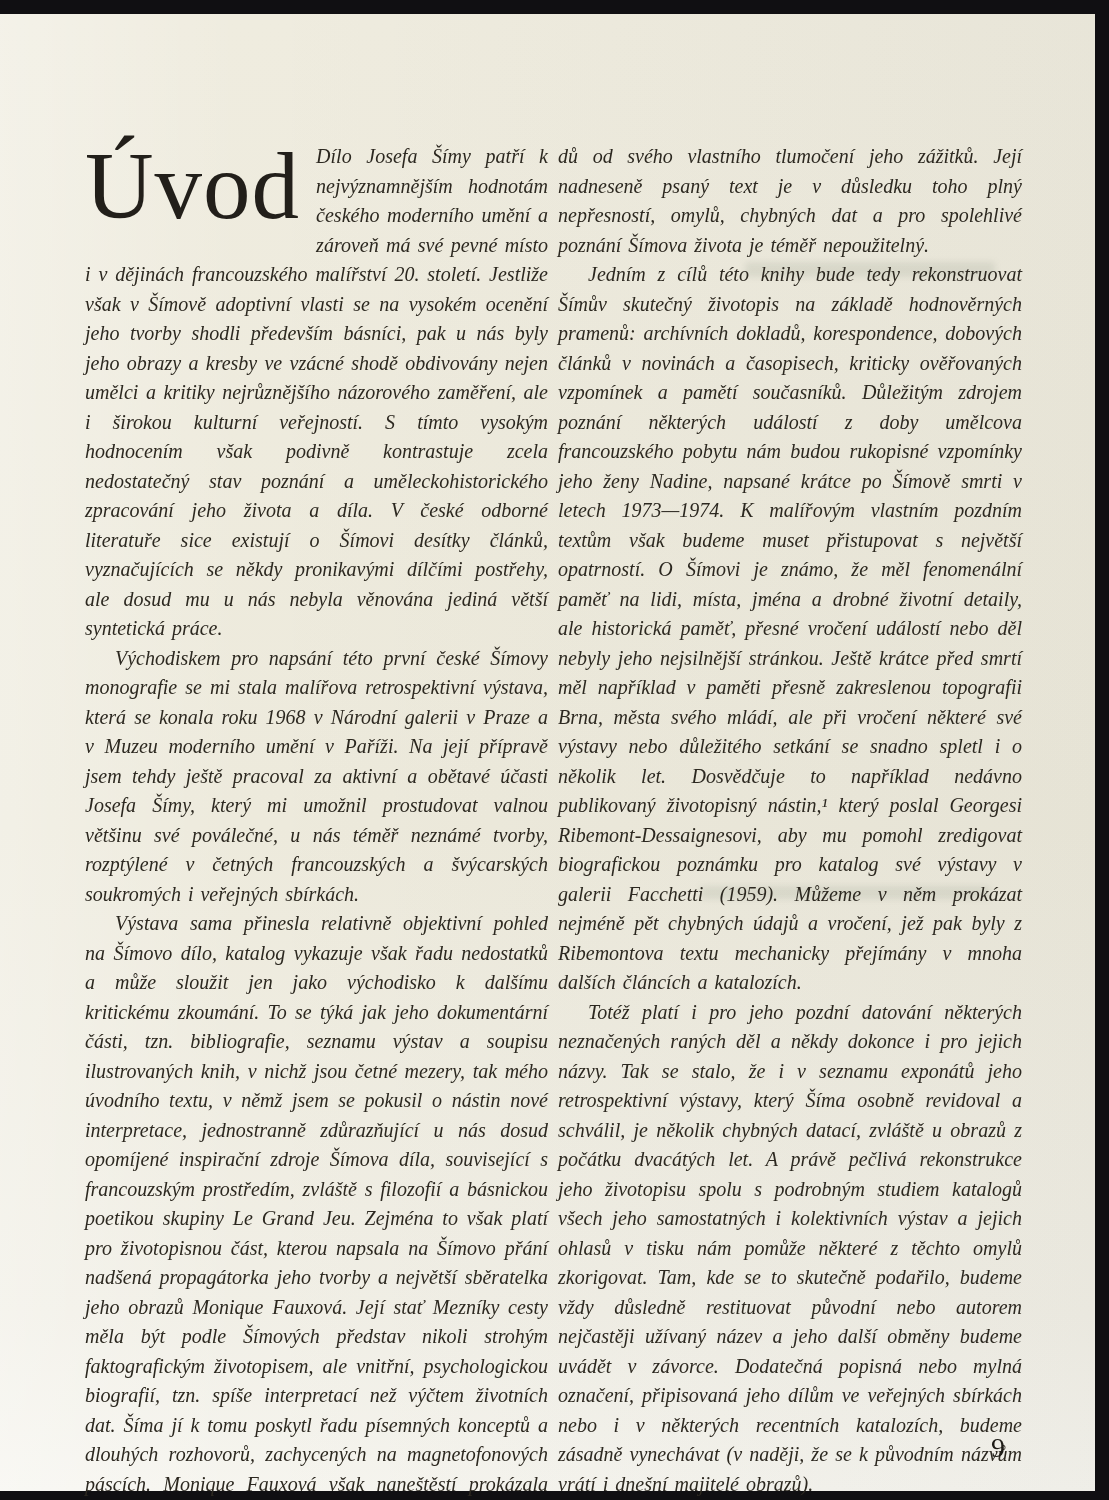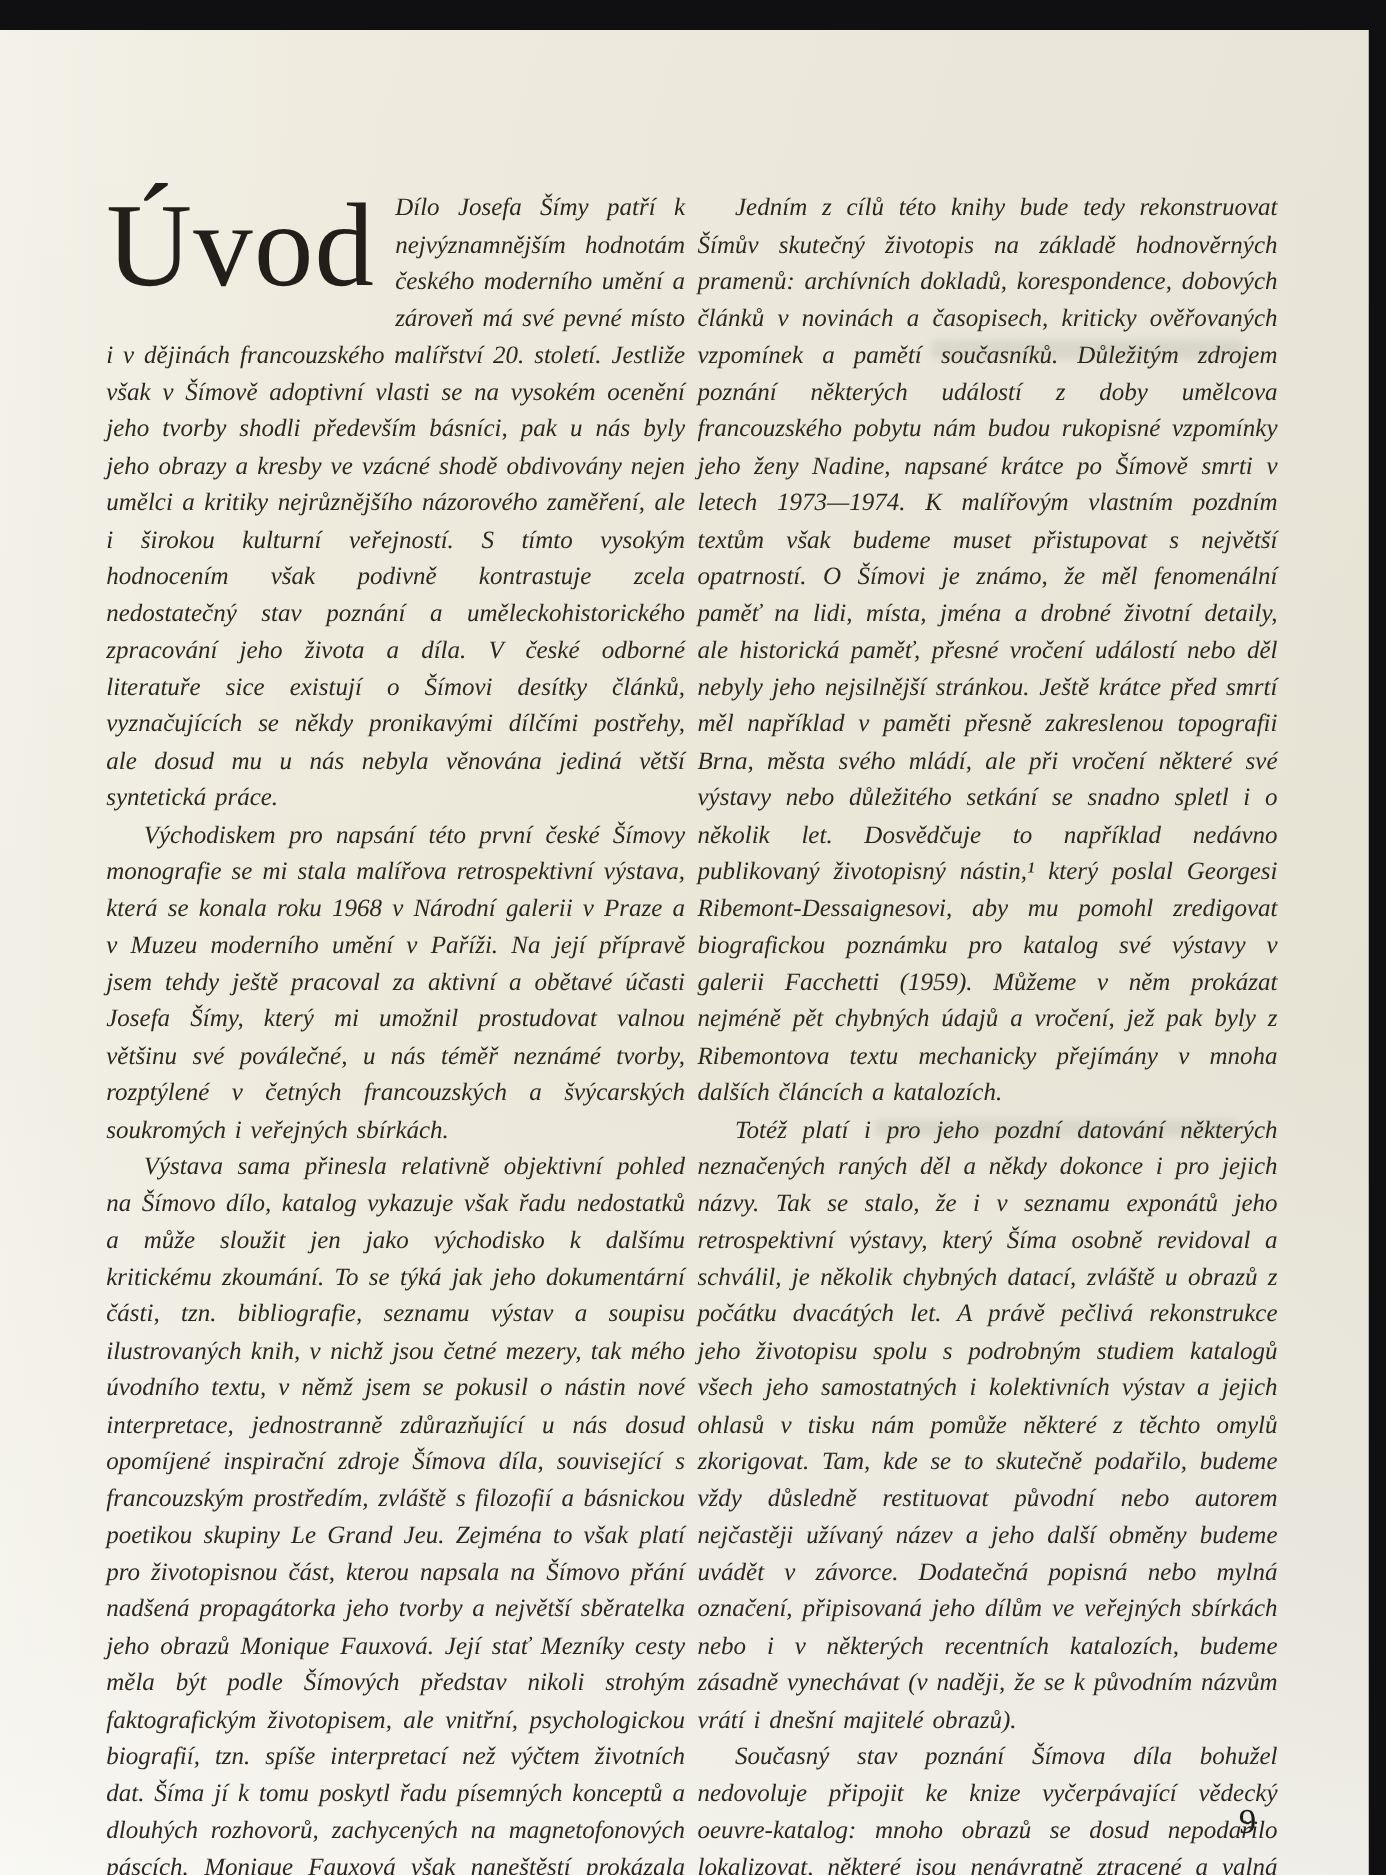--- a/index.html
+++ b/index.html
@@ -9,21 +9,21 @@
     position: relative;
     width: 1109px;
     height: 1500px;
     background: #100f12; 
     font-family: "Liberation Serif", serif;
   }
 
   .page {
     position: absolute;
     left: 0;
-    top: 24px;
+    top: 14px;
     width: 1095px;
     height: 1477px;
     background-image:
       linear-gradient(90deg, rgba(255,255,255,0.30) 0%, rgba(255,255,255,0.0) 22%, rgba(40,40,30,0.035) 100%),
       linear-gradient(180deg, #efecdf 0%, #edeadc 55%, #f1efe6 88%, #f6f5ef 100%);
   }
 
   
   .ghost {
     position: absolute;
@@ -83,20 +83,21 @@
 
     <div class="col col-left">
       <p class="para">
         <span class="chapter-title">Úvod</span><span>Dílo Josefa Šímy patří k nejvýznamnějším hodnotám českého moderního umění a zároveň má své pevné místo i v dějinách francouzského malířství 20. století. Jestliže však v Šímově adoptivní vlasti se na vysokém ocenění jeho tvorby shodli především básníci, pak u nás byly jeho obrazy a kresby ve vzácné shodě obdivovány nejen umělci a kritiky nejrůznějšího názorového zaměření, ale i širokou kulturní veřejností. S tímto vysokým hodnocením však podivně kontrastuje zcela nedostatečný stav poznání a uměleckohistorického zpracování jeho života a díla. V české odborné literatuře sice existují o Šímovi desítky článků, vyznačujících se někdy pronikavými dílčími postřehy, ale dosud mu u nás nebyla věnována jediná větší syntetická práce.</span>
       </p>
       <p class="para indent">Východiskem pro napsání této první české Šímovy monografie se mi stala malířova retrospektivní výstava, která se konala roku 1968 v Národní galerii v Praze a v Muzeu moderního umění v Paříži. Na její přípravě jsem tehdy ještě pracoval za aktivní a obětavé účasti Josefa Šímy, který mi umožnil prostudovat valnou většinu své poválečné, u nás téměř neznámé tvorby, rozptýlené v četných francouzských a švýcarských soukromých i veřejných sbírkách.</p>
       <p class="para indent">Výstava sama přinesla relativně objektivní pohled na Šímovo dílo, katalog vykazuje však řadu nedostatků a může sloužit jen jako východisko k dalšímu kritickému zkoumání. To se týká jak jeho dokumentární části, tzn. bibliografie, seznamu výstav a soupisu ilustrovaných knih, v nichž jsou četné mezery, tak mého úvodního textu, v němž jsem se pokusil o nástin nové interpretace, jednostranně zdůrazňující u nás dosud opomíjené inspirační zdroje Šímova díla, související s francouzským prostředím, zvláště s filozofií a básnickou poetikou skupiny Le Grand Jeu. Zejména to však platí pro životopisnou část, kterou napsala na Šímovo přání nadšená propagátorka jeho tvorby a největší sběratelka jeho obrazů Monique Fauxová. Její stať Mezníky cesty měla být podle Šímových představ nikoli strohým faktografickým životopisem, ale vnitřní, psychologickou biografií, tzn. spíše interpretací než výčtem životních dat. Šíma jí k tomu poskytl řadu písemných konceptů a dlouhých rozhovorů, zachycených na magnetofonových páscích. Monique Fauxová však naneštěstí prokázala naprostou neznalost historické metody a tyto cenné materiály svým zpracováním prakticky znehodnotila. Nezacházela s nimi jako s prameny, ale jako s objektivními historickými fakty. Neuvědomila si, že se jedná o malířovu pozdní autointerpretaci, psanou z hlediska jeho současné životní zkušenosti, přikládající některým událostem, zážitkům a setkáním poněkud jiný význam, než měly v době, kdy se skutečně udály. Kromě toho si žádný údaj neověřila, nedoplnila mezery v jeho vyprávění a hlavně dostatečně neodlišila přímé citáty z jeho podkla-</p>
     </div>
 
     <div class="col col-right">
+      <p class="para">dů od svého vlastního tlumočení jeho zážitků. Její nadneseně psaný text je v důsledku toho plný nepřesností, omylů, chybných dat a pro spolehlivé poznání Šímova života je téměř nepoužitelný.</p>
       <p class="para indent">Jedním z cílů této knihy bude tedy rekonstruovat Šímův skutečný životopis na základě hodnověrných pramenů: archívních dokladů, korespondence, dobových článků v novinách a časopisech, kriticky ověřovaných vzpomínek a pamětí současníků. Důležitým zdrojem poznání některých událostí z doby umělcova francouzského pobytu nám budou rukopisné vzpomínky jeho ženy Nadine, napsané krátce po Šímově smrti v letech 1973—1974. K malířovým vlastním pozdním textům však budeme muset přistupovat s největší opatrností. O Šímovi je známo, že měl fenomenální paměť na lidi, místa, jména a drobné životní detaily, ale historická paměť, přesné vročení událostí nebo děl nebyly jeho nejsilnější stránkou. Ještě krátce před smrtí měl například v paměti přesně zakreslenou topografii Brna, města svého mládí, ale při vročení některé své výstavy nebo důležitého setkání se snadno spletl i o několik let. Dosvědčuje to například nedávno publikovaný životopisný nástin,¹ který poslal Georgesi Ribemont-Dessaignesovi, aby mu pomohl zredigovat biografickou poznámku pro katalog své výstavy v galerii Facchetti (1959). Můžeme v něm prokázat nejméně pět chybných údajů a vročení, jež pak byly z Ribemontova textu mechanicky přejímány v mnoha dalších článcích a katalozích.</p>
       <p class="para indent">Totéž platí i pro jeho pozdní datování některých neznačených raných děl a někdy dokonce i pro jejich názvy. Tak se stalo, že i v seznamu exponátů jeho retrospektivní výstavy, který Šíma osobně revidoval a schválil, je několik chybných datací, zvláště u obrazů z počátku dvacátých let. A právě pečlivá rekonstrukce jeho životopisu spolu s podrobným studiem katalogů všech jeho samostatných i kolektivních výstav a jejich ohlasů v tisku nám pomůže některé z těchto omylů zkorigovat. Tam, kde se to skutečně podařilo, budeme vždy důsledně restituovat původní nebo autorem nejčastěji užívaný název a jeho další obměny budeme uvádět v závorce. Dodatečná popisná nebo mylná označení, připisovaná jeho dílům ve veřejných sbírkách nebo i v některých recentních katalozích, budeme zásadně vynechávat (v naději, že se k původním názvům vrátí i dnešní majitelé obrazů).</p>
       <p class="para indent">Současný stav poznání Šímova díla bohužel nedovoluje připojit ke knize vyčerpávající vědecký oeuvre-katalog: mnoho obrazů se dosud nepodařilo lokalizovat, některé jsou nenávratně ztracené a valná většina malířovy poválečné tvorby je v zahraničních sbírkách, a tudíž mimo dosah mých současných možností. Nicméně obrazová část této monografie je naštěstí natolik rozsáhlá, že v ní bude</p>
 
     </div>
 
     <div class="page-number">9</div>
   </div>
 </div>
 

